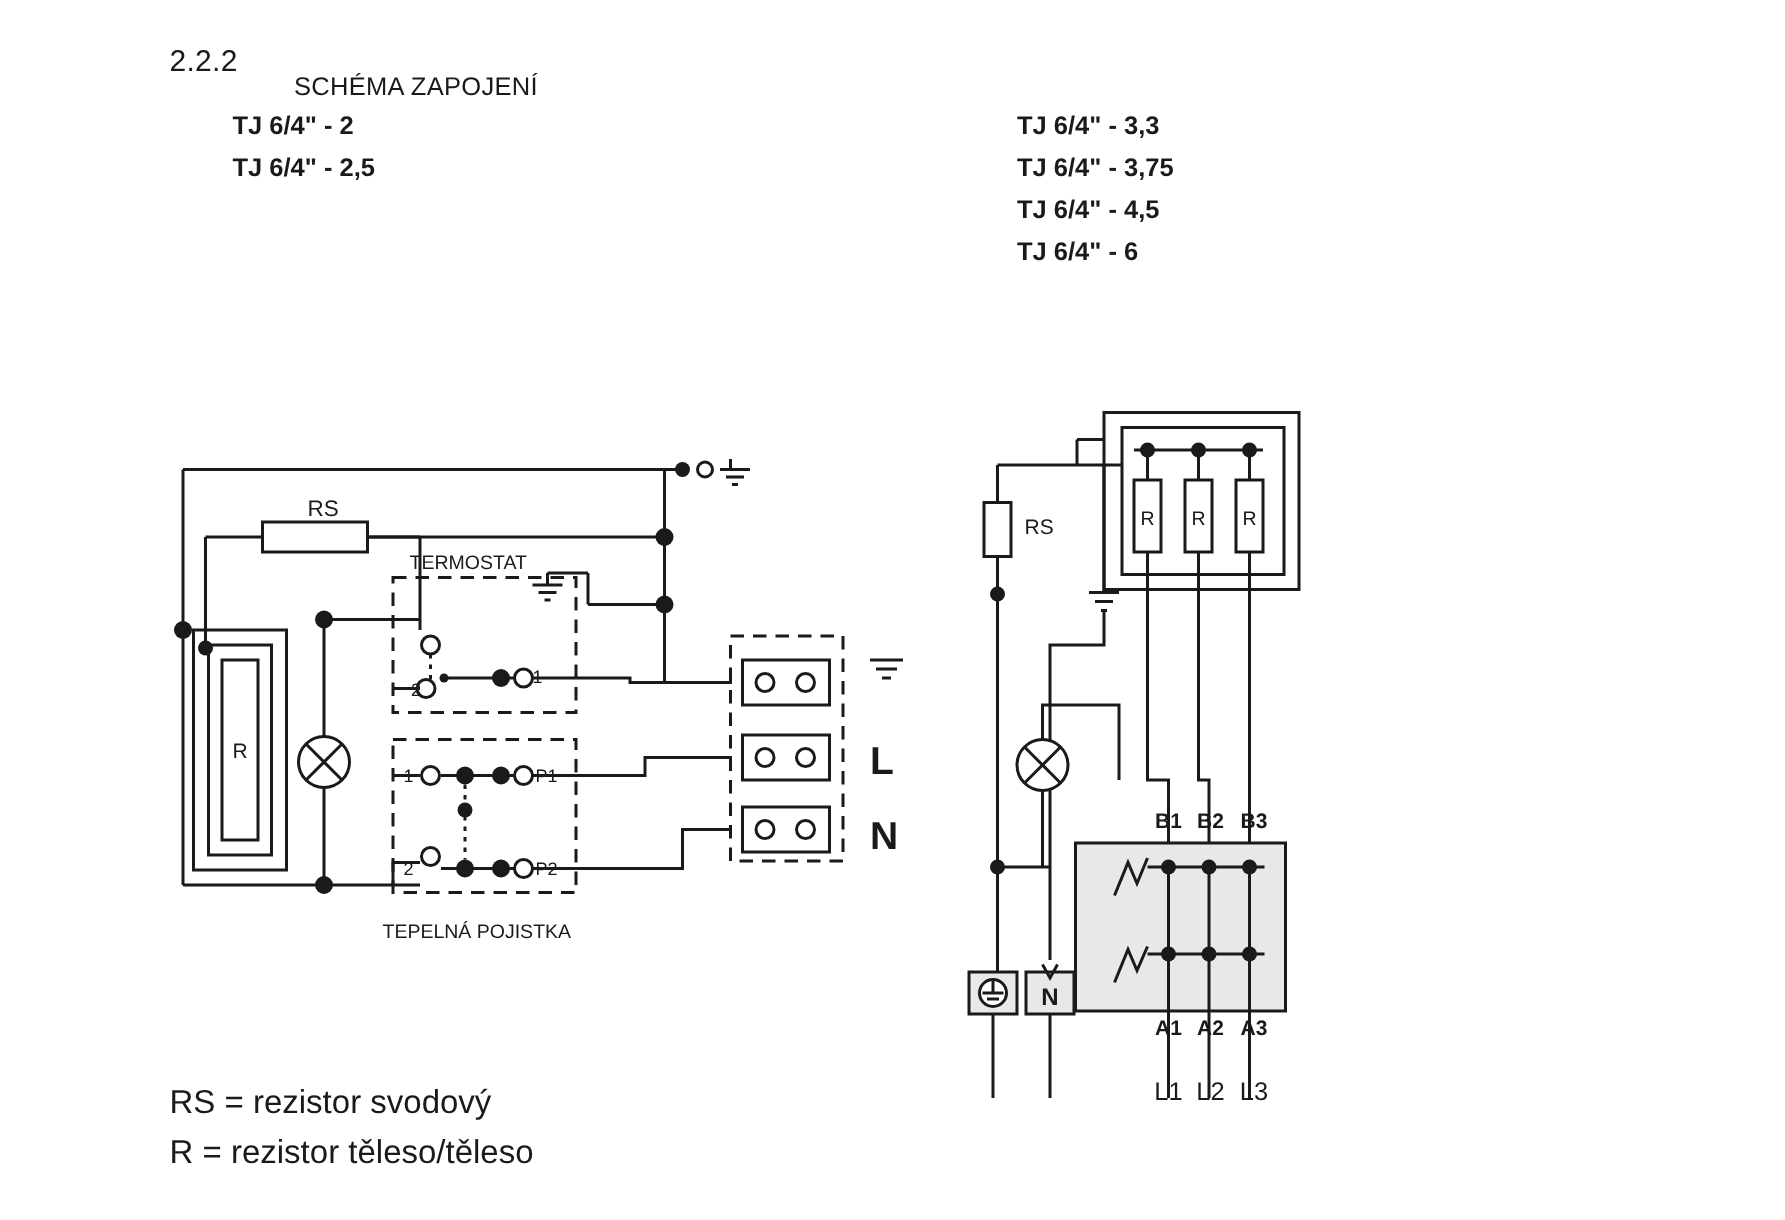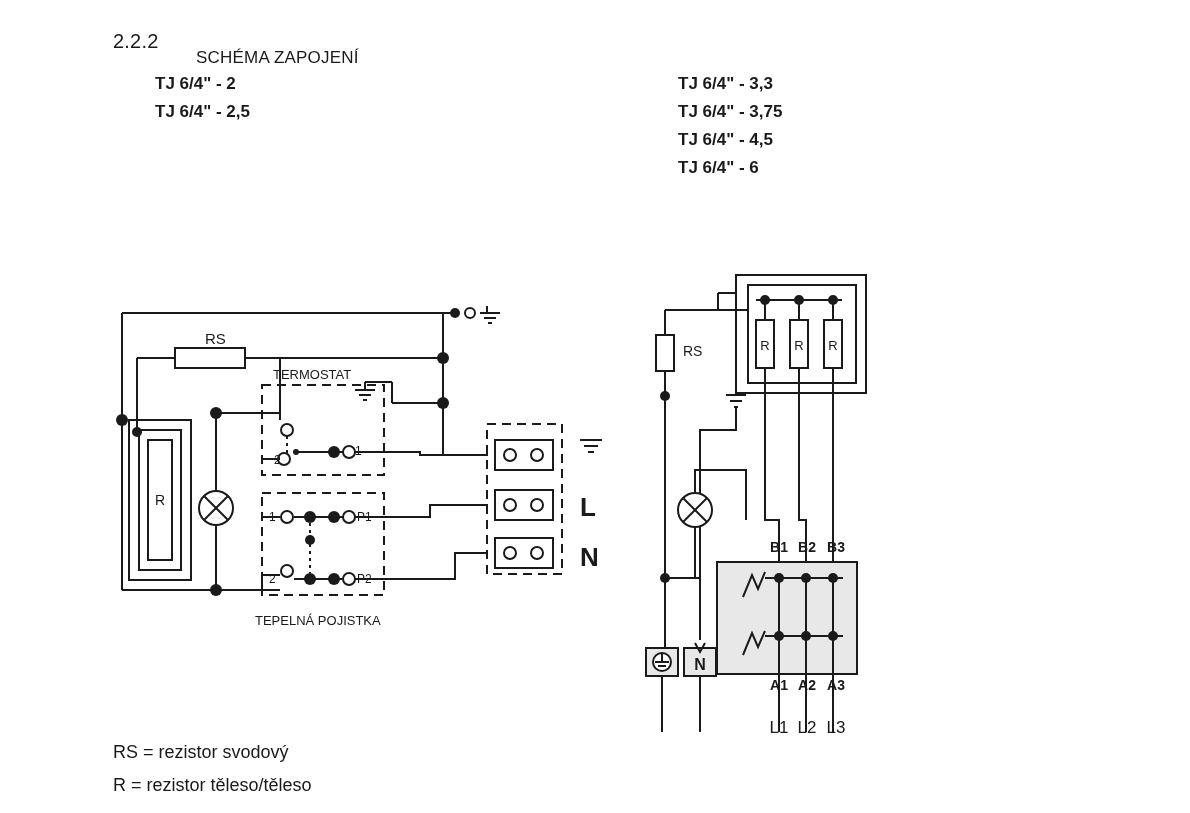--- a/index.html
+++ b/index.html
@@ -11,21 +11,21 @@
     position:relative;
     overflow:hidden;
   }
   .abs{position:absolute;}
   #heading-number{left:113px;top:30px;font-size:20px;letter-spacing:.2px;}
   #heading-title{left:196px;top:26px;font-size:17px;letter-spacing:.2px;margin-top:22px;}
   .model{font-size:17px;font-weight:bold;}
   .models-left{left:155px;top:74px;}
   .models-right{left:678px;top:74px;}
   .models-left div,.models-right div{margin-bottom:8px;}
-  .legend{left:113px;font-size:18px;margin-top:20px;}
+  .legend{left:113px;font-size:22px;}
   #legend-rs{top:722px;}
   #legend-r{top:755px;}
   svg{position:absolute;left:0;top:0;}
   text{font-family:"Liberation Sans", sans-serif;}
 </style>
 </head>
 <body>
 
 <div class="abs" id="heading-number">2.2.2</div>
 <div class="abs" id="heading-title">SCHÉMA ZAPOJENÍ</div>

